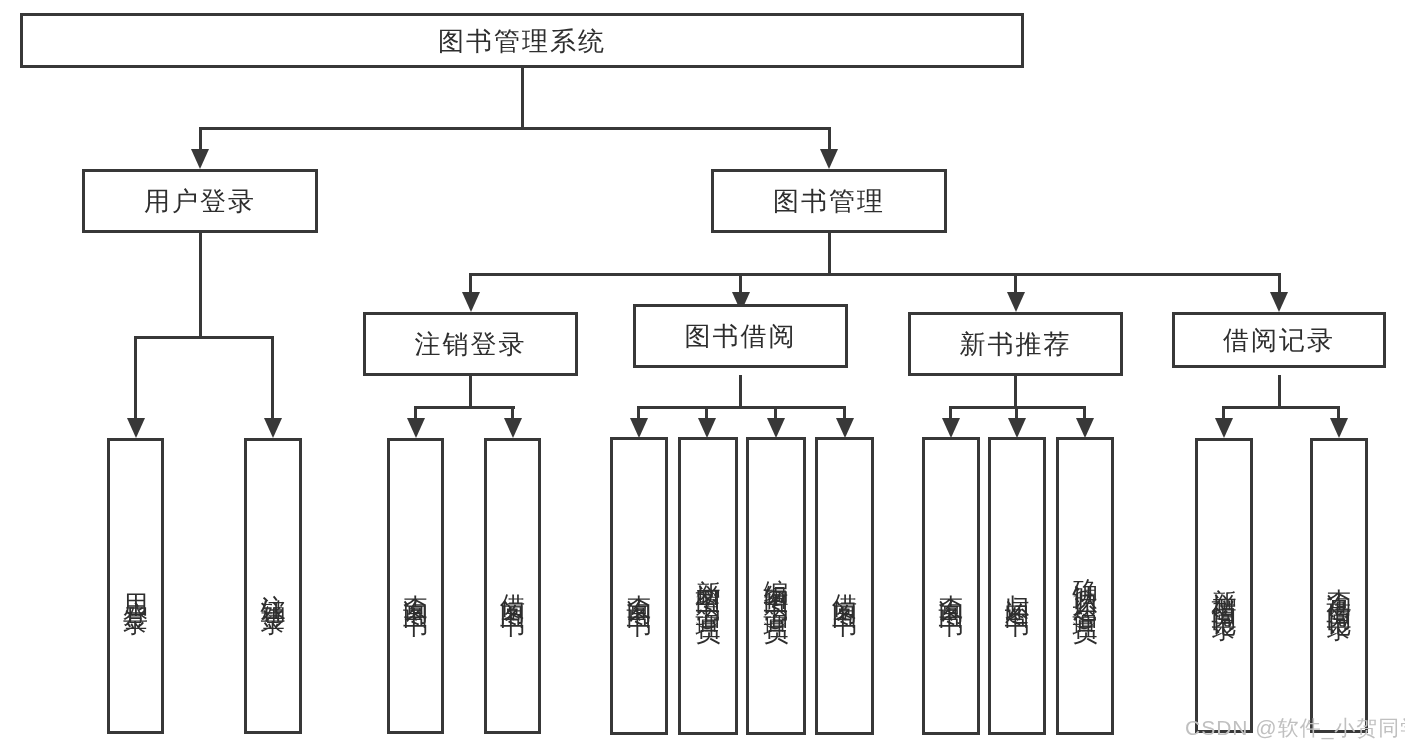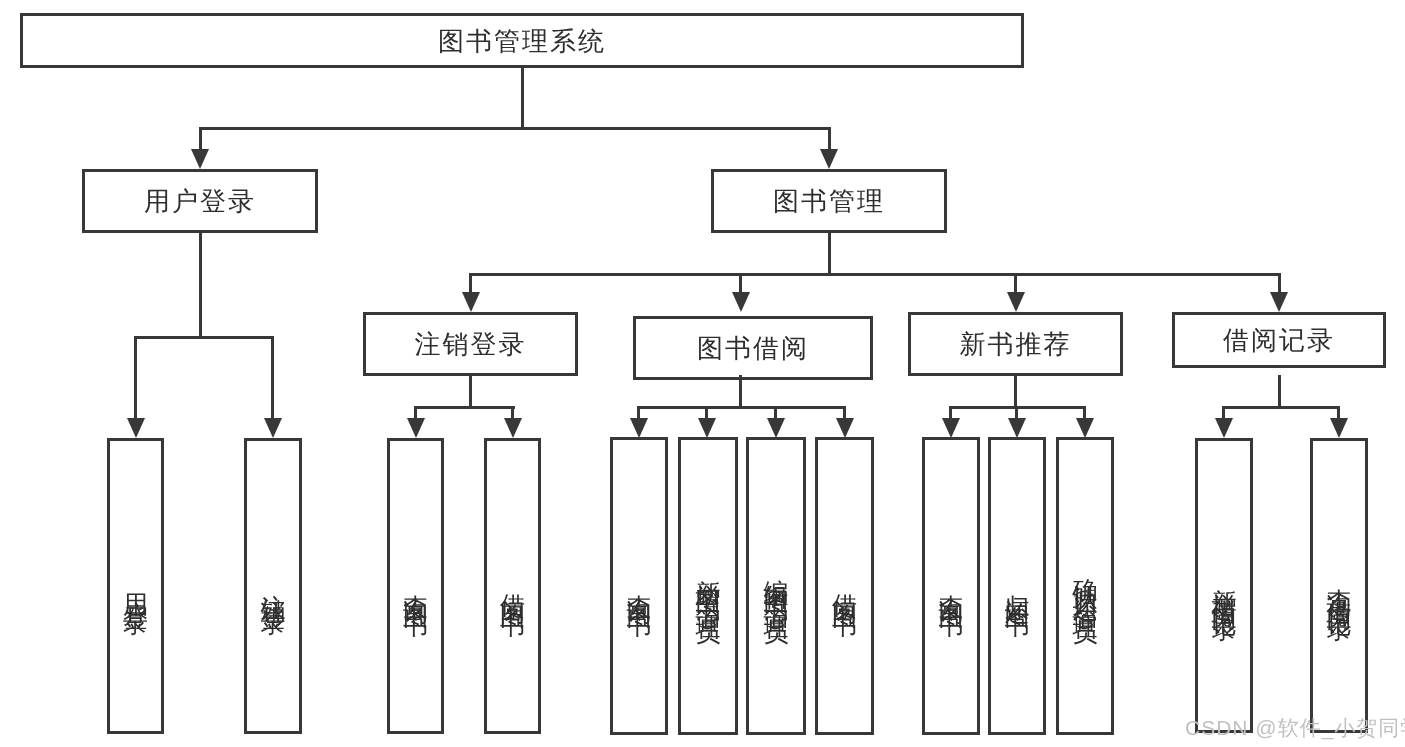--- a/index.html
+++ b/index.html
@@ -83,21 +83,21 @@
   <div class="vline" style="left:469px;top:273px;width:3px;height:21px;"></div>
   <div class="arrow" style="left:461.5px;top:292px;"></div>
   <div class="vline" style="left:739px;top:273px;width:3px;height:21px;"></div>
   <div class="arrow" style="left:731.5px;top:292px;"></div>
   <div class="vline" style="left:1014px;top:273px;width:3px;height:21px;"></div>
   <div class="arrow" style="left:1006.5px;top:292px;"></div>
   <div class="vline" style="left:1277.5px;top:273px;width:3px;height:21px;"></div>
   <div class="arrow" style="left:1270px;top:292px;"></div>
 
   <div class="box" style="left:363px;top:312px;width:215px;height:64px;">注销登录</div>
-  <div class="box" style="left:633px;top:316px;width:240px;height:64px;">图书借阅</div>
+  <div class="box" style="left:633px;top:304px;width:215px;height:64px;">图书借阅</div>
   <div class="box" style="left:908px;top:312px;width:215px;height:64px;">新书推荐</div>
   <div class="box" style="left:1172px;top:312px;width:214px;height:56px;">借阅记录</div>
 
   <div class="vline" style="left:469px;top:375px;width:3px;height:31px;"></div>
   <div class="hline" style="left:414px;top:406px;width:101px;height:3px;"></div>
   <div class="vline" style="left:414px;top:406px;width:3px;height:14px;"></div>
   <div class="arrow" style="left:406.5px;top:418px;"></div>
   <div class="vline" style="left:511px;top:406px;width:3px;height:14px;"></div>
   <div class="arrow" style="left:503.5px;top:418px;"></div>
 

